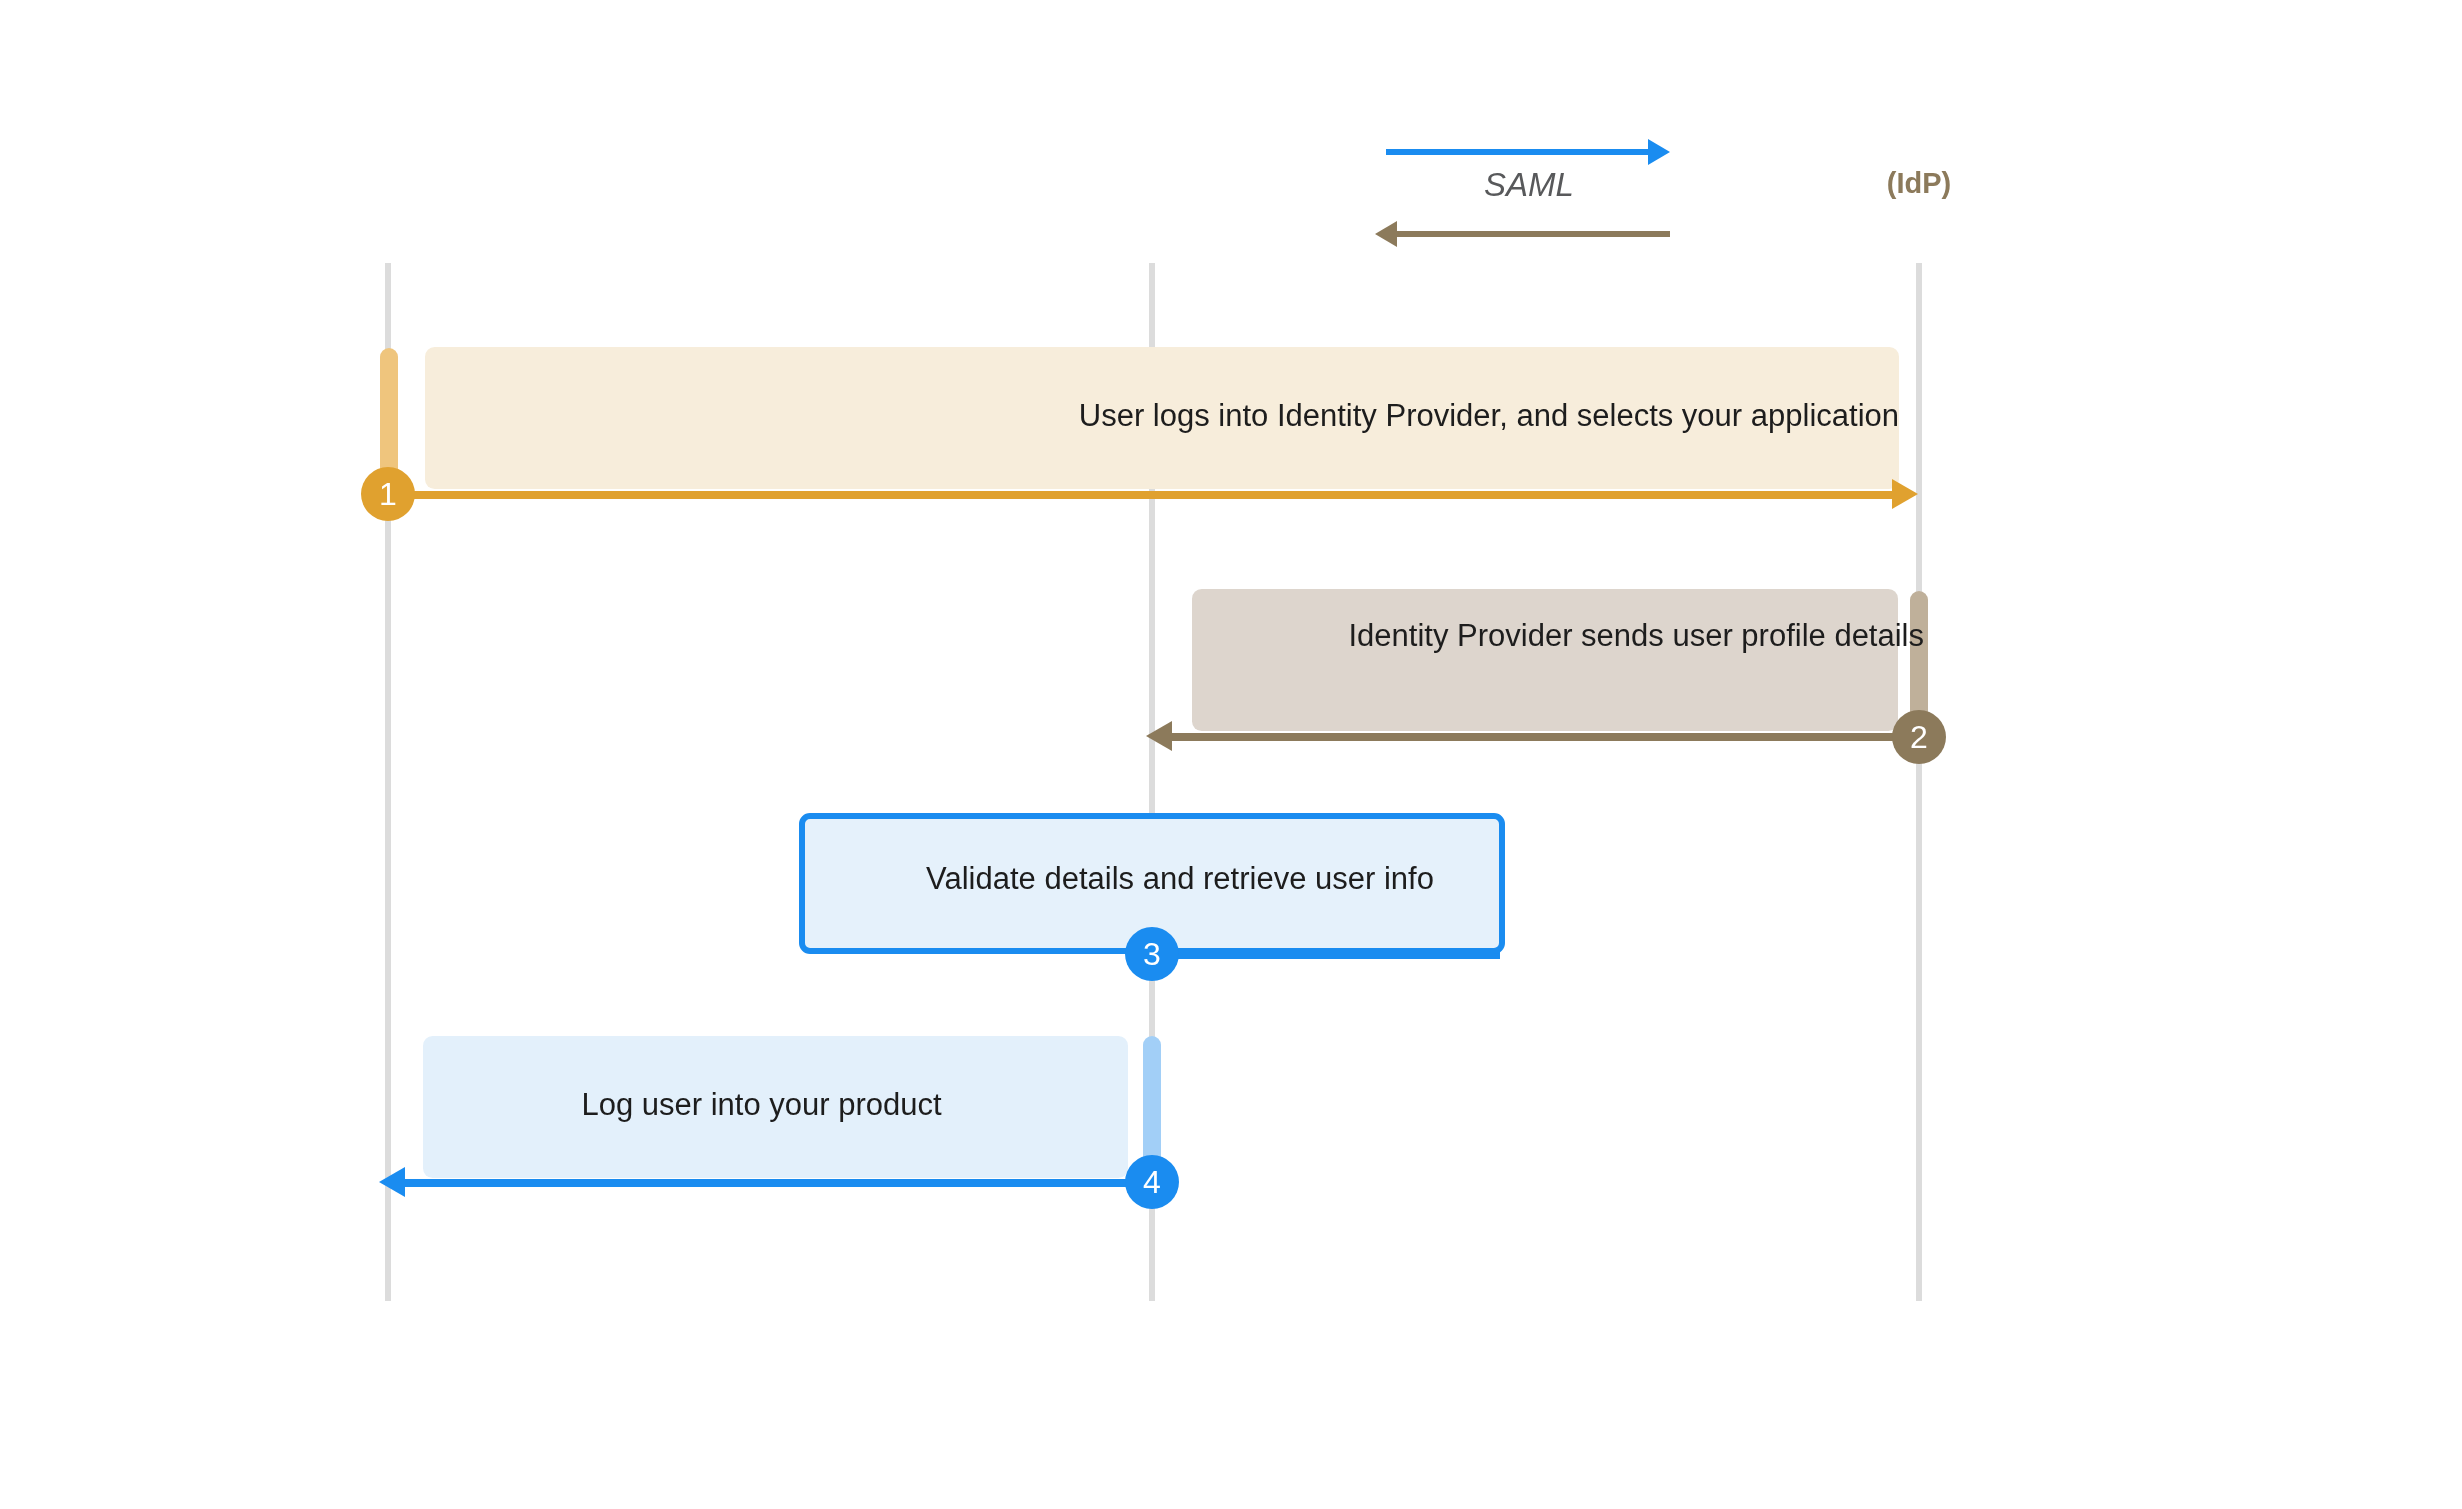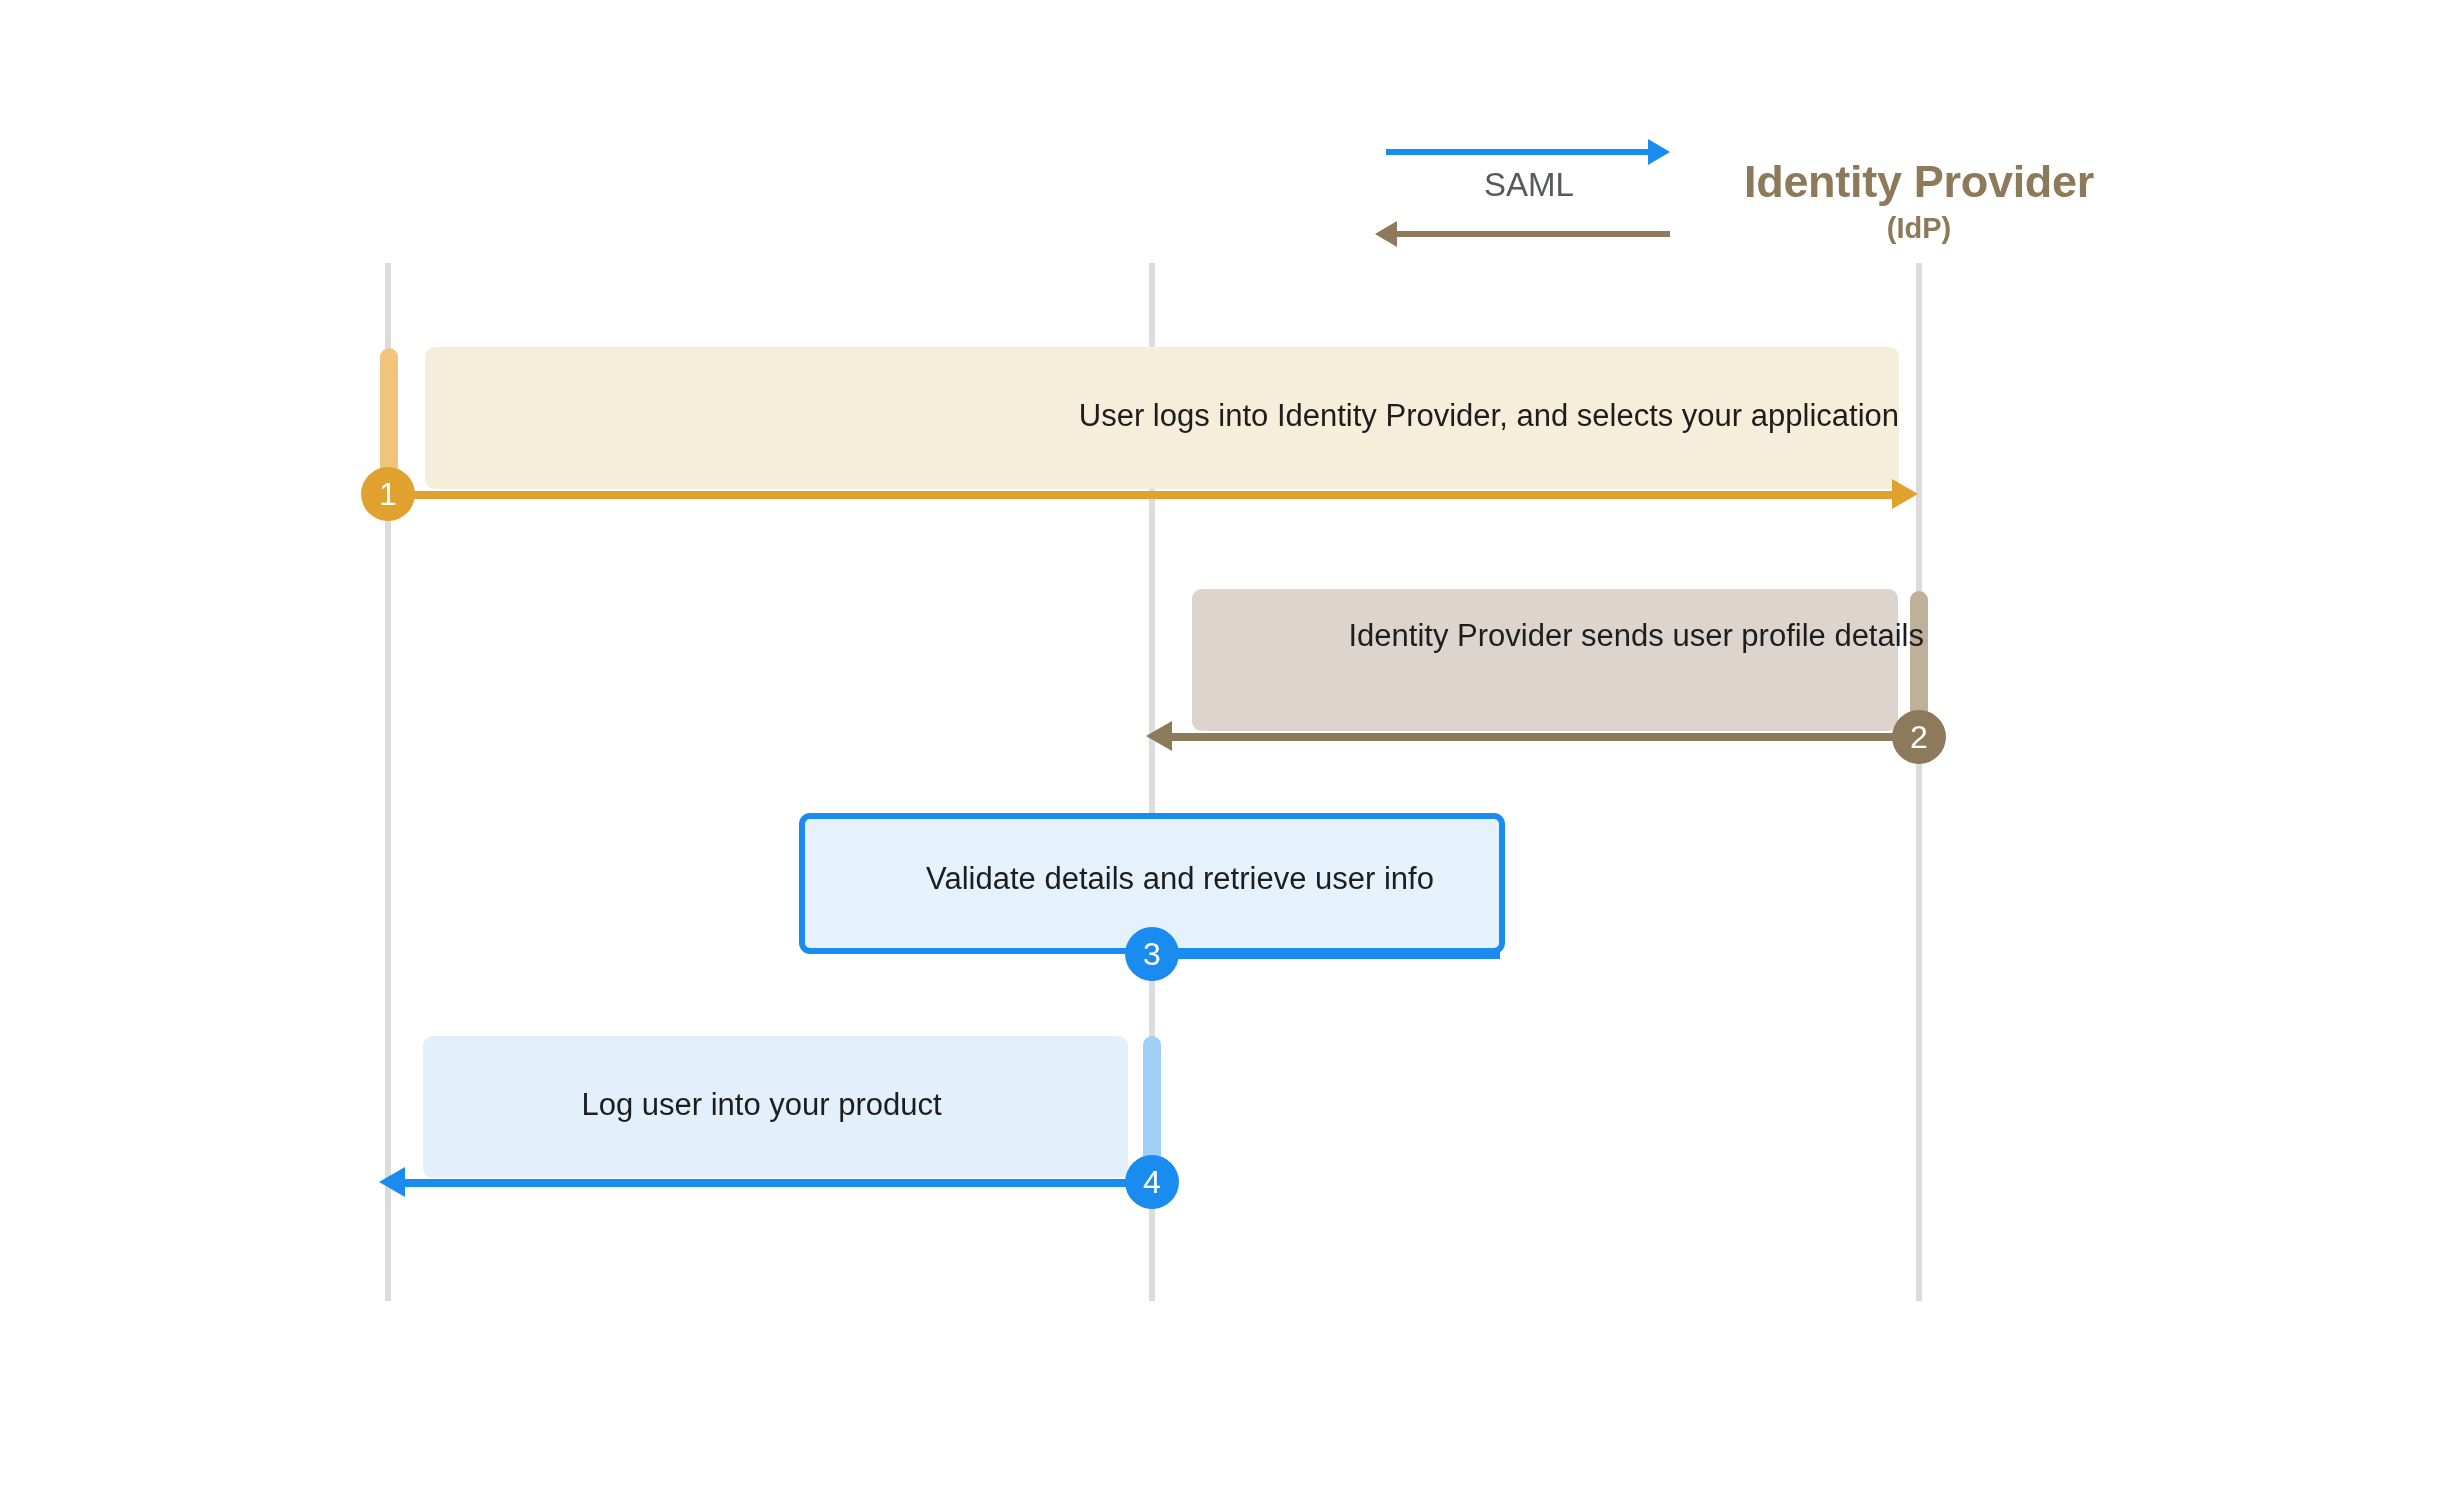--- a/index.html
+++ b/index.html
@@ -21,21 +21,21 @@
 
   #actor-app{left:735px;top:159px;width:836px;}
   #actor-app .actor-name{color:#1a8cf0;}
   #actor-app .actor-sub{color:#1a8cf0;}
 
   #actor-idp{left:1501px;top:159px;width:836px;}
   #actor-idp .actor-name{color:#8c7a5b;}
   #actor-idp .actor-sub{color:#8c7a5b;}
 
   
-  #saml-group{position:absolute;left:1386px;top:131px;width:286px;height:111px;}
+  #saml-group{position:absolute;left:1386px;top:131px;width:286px;height:111px;font-style:italic;}
   #saml-label{position:absolute;left:0;top:35px;width:286px;text-align:center;
               font-size:33px;color:#58595b;white-space:nowrap;}
   .saml-line{position:absolute;height:6.3px;}
   #saml-arrow-right{left:0;top:18px;width:263px;background:#1a8cf0;}
   #saml-arrow-right:after{content:"";position:absolute;right:-21px;top:-10.4px;
       border-left:22px solid #1a8cf0;border-top:13.2px solid transparent;border-bottom:13.2px solid transparent;}
   #saml-arrow-left{left:9.7px;top:100px;width:274px;background:#8c7a5b;}
   #saml-arrow-left:after{content:"";position:absolute;left:-21px;top:-10.4px;
       border-right:22px solid #8c7a5b;border-top:13.2px solid transparent;border-bottom:13.2px solid transparent;}
 
@@ -103,21 +103,20 @@
   #badge-4{left:1125px;top:1155px;background:#1a8cf0;}
 </style>
 </head>
 <body>
 
 <div id="stage">
 
 
 
   <div class="actor" id="actor-idp">
-    <div class="actor-name">Identity Provider</div>
     <div class="actor-sub">(IdP)</div>
   </div>
 
   <div id="saml-group">
     <div class="saml-line" id="saml-arrow-right"></div>
     <div id="saml-label">SAML</div>
     <div class="saml-line" id="saml-arrow-left"></div>
   </div>
 
   <div class="lifeline" id="lifeline-user"></div>

